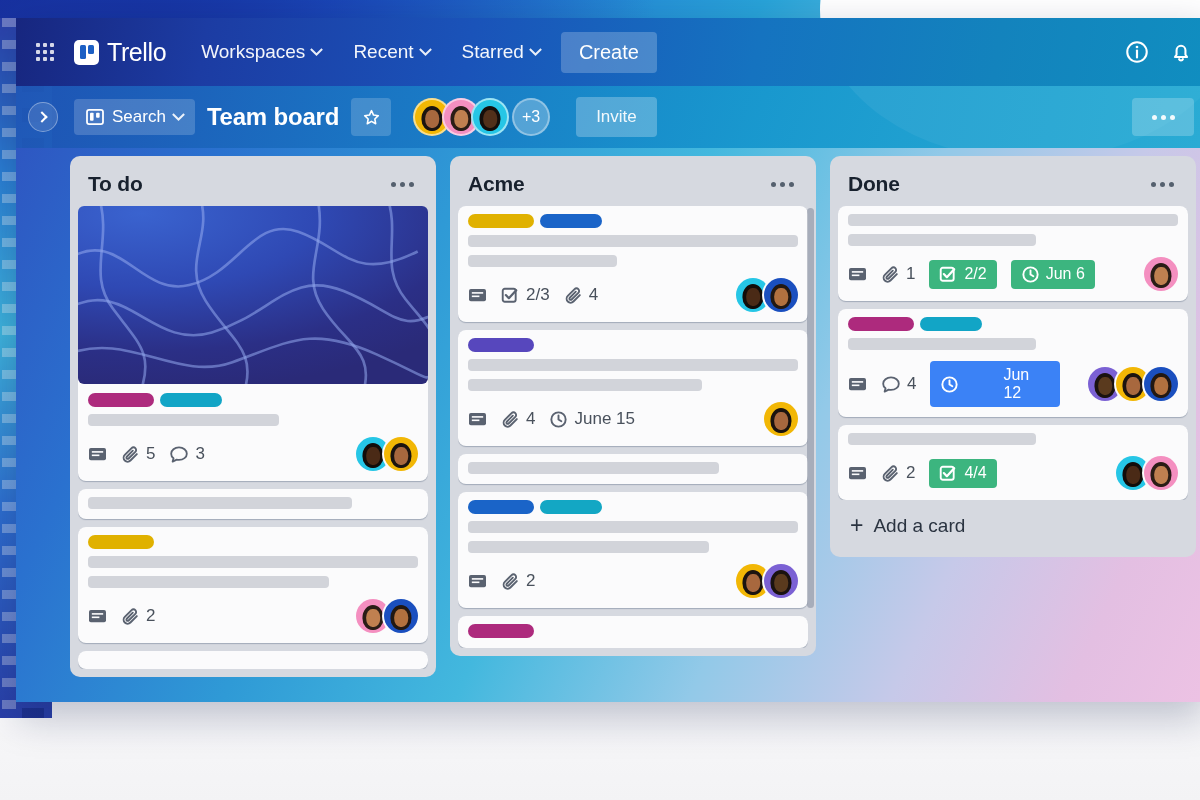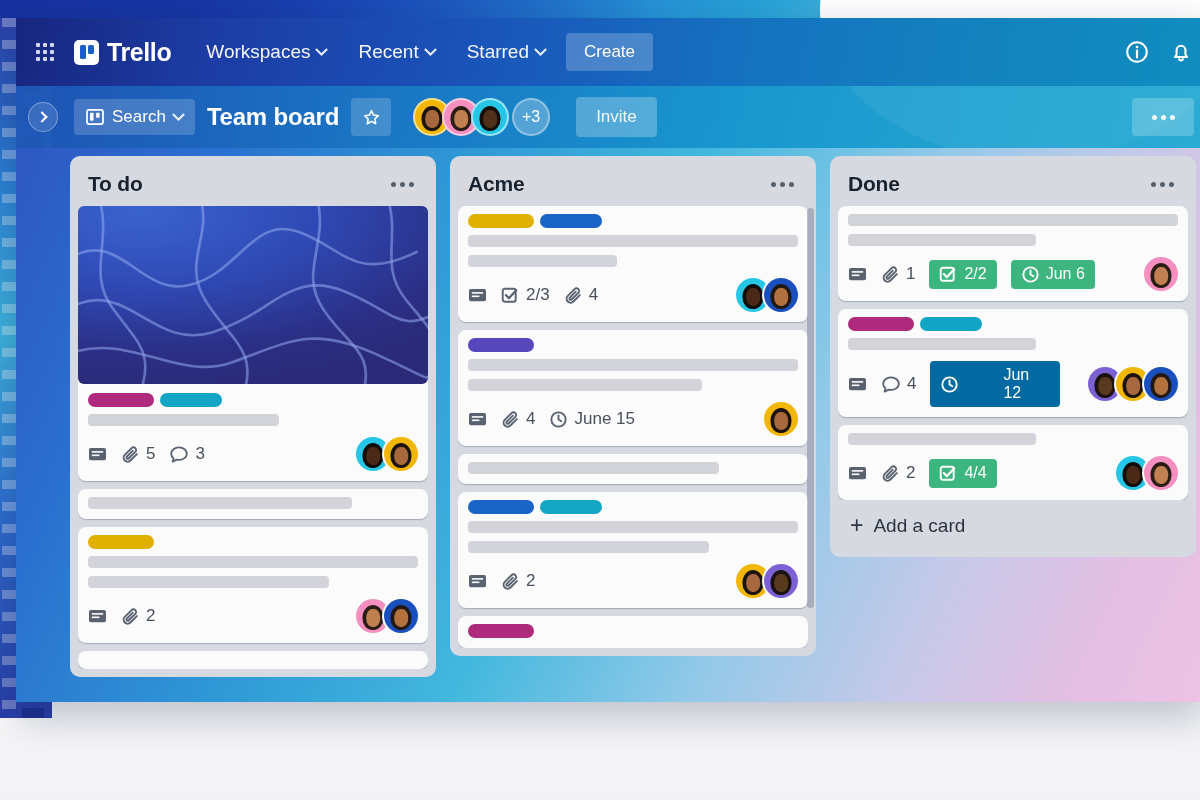--- a/index.html
+++ b/index.html
@@ -74,33 +74,33 @@
 
   .brand { display:flex; align-items:center; gap:8px; margin-right:14px; }
   .brand-mark {
     width:25px; height:25px; border-radius:5px; background:#ffffff;
     display:flex; align-items:center; justify-content:center;
   }
   .brand-mark span { display:flex; gap:2px; }
   .brand-mark span i { display:block; background:#1c5fc4; border-radius:1.5px; }
   .brand-mark span i:nth-child(1){ width:6px; height:14px; }
   .brand-mark span i:nth-child(2){ width:6px; height:9px; }
-  .brand-text { font-size:25px; font-weight:700; letter-spacing:-0.4px; color:#fff; }
+  .brand-text { font-size:25px; font-weight:400; letter-spacing:-0.4px; color:#fff; }
 
   .navitem {
     display:flex; align-items:center; gap:7px;
     font-size:19px; color:rgba(255,255,255,.95);
     padding:7px 11px; border-radius:4px; cursor:pointer;
     white-space:nowrap;
   }
   .chev { width:9px; height:9px; border-right:2px solid rgba(255,255,255,.9); border-bottom:2px solid rgba(255,255,255,.9); transform:rotate(45deg) translate(-2px,-2px); }
 
   .create-btn {
     background: rgba(255,255,255,.22);
-    color:#fff; font-size:17px; padding:9px 18px; border-radius:4px;
+    color:#fff; font-size:20px; padding:9px 18px; border-radius:4px;
     border:none; cursor:pointer; white-space:nowrap;
     font-family:inherit;
   }
   .search-wrap {
     flex:1; min-width:120px; max-width:358px;
     margin-left:10px;
     height:40px; border-radius:4px;
     background:rgba(255,255,255,.14);
     border:1px solid rgba(255,255,255,.34);
     display:flex; align-items:center; gap:10px; padding:0 12px;
@@ -718,21 +718,21 @@
                 </span>
               </span>
               <span class="meta">
                 <span style="display: inline-flex; align-items: center;">
                   <svg width="20" height="19" viewBox="0 0 22 20" fill="none">
                     <path d="M11 2.2c4.8 0 8.6 3 8.6 6.9S15.8 16 11 16c-.9 0-1.7-.1-2.5-.3L4 17.8l1-3.6C3 12.9 2.4 11.1 2.4 9.1c0-3.9 3.8-6.9 8.6-6.9z" stroke="#5a6270" stroke-width="2" stroke-linejoin="round"></path>
                   </svg>
                 </span>
                 <span class="num">4</span>
               </span>
-              <span class="badge" style="background: #0369a1; gap: 44px;">
+              <span class="badge" style="background: #3b82f6; gap: 44px;">
                 <span style="display: inline-flex; align-items: center;">
                   <svg width="19" height="19" viewBox="0 0 22 22" fill="none">
                     <circle cx="11" cy="11" r="8.3" stroke="#ffffff" stroke-width="2.2"></circle>
                     <path d="M11 6.2V11l3.3 2.1" stroke="#ffffff" stroke-width="2.2" stroke-linecap="round"></path>
                   </svg>
                 </span>
                 <span>Jun 12</span>
               </span>
               <span class="foot-spacer"></span>
               <div class="foot-avs">

